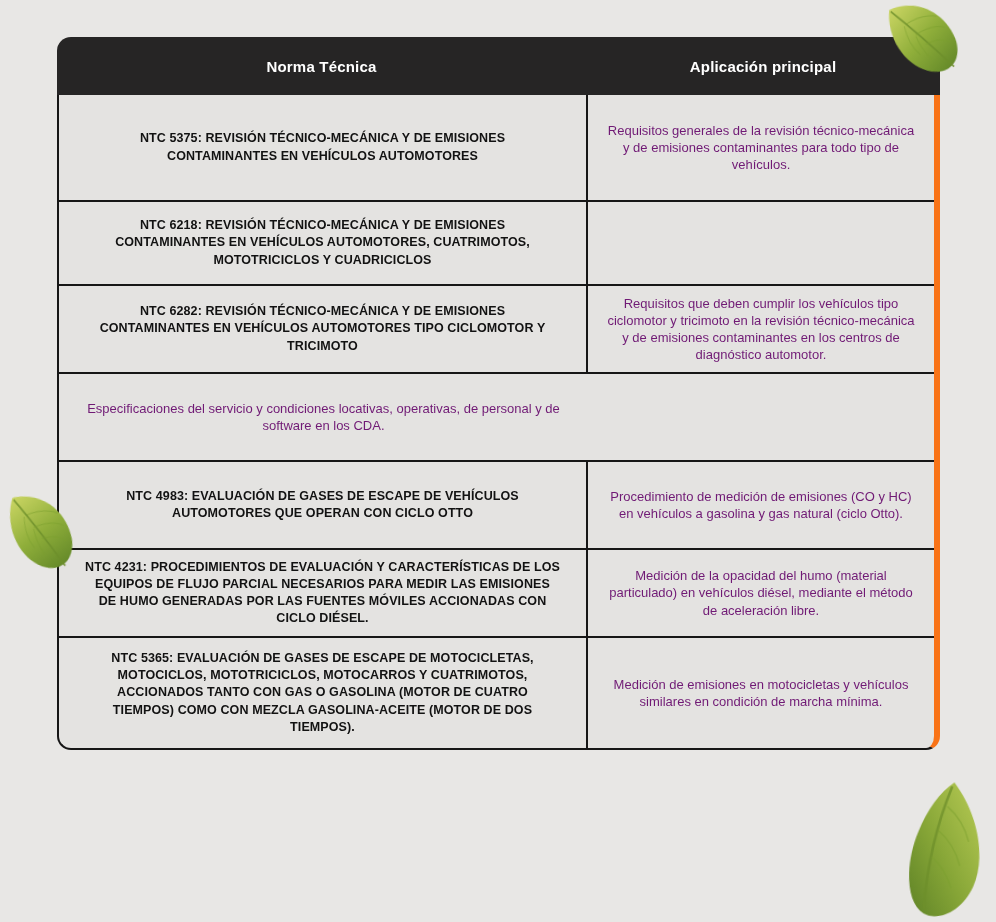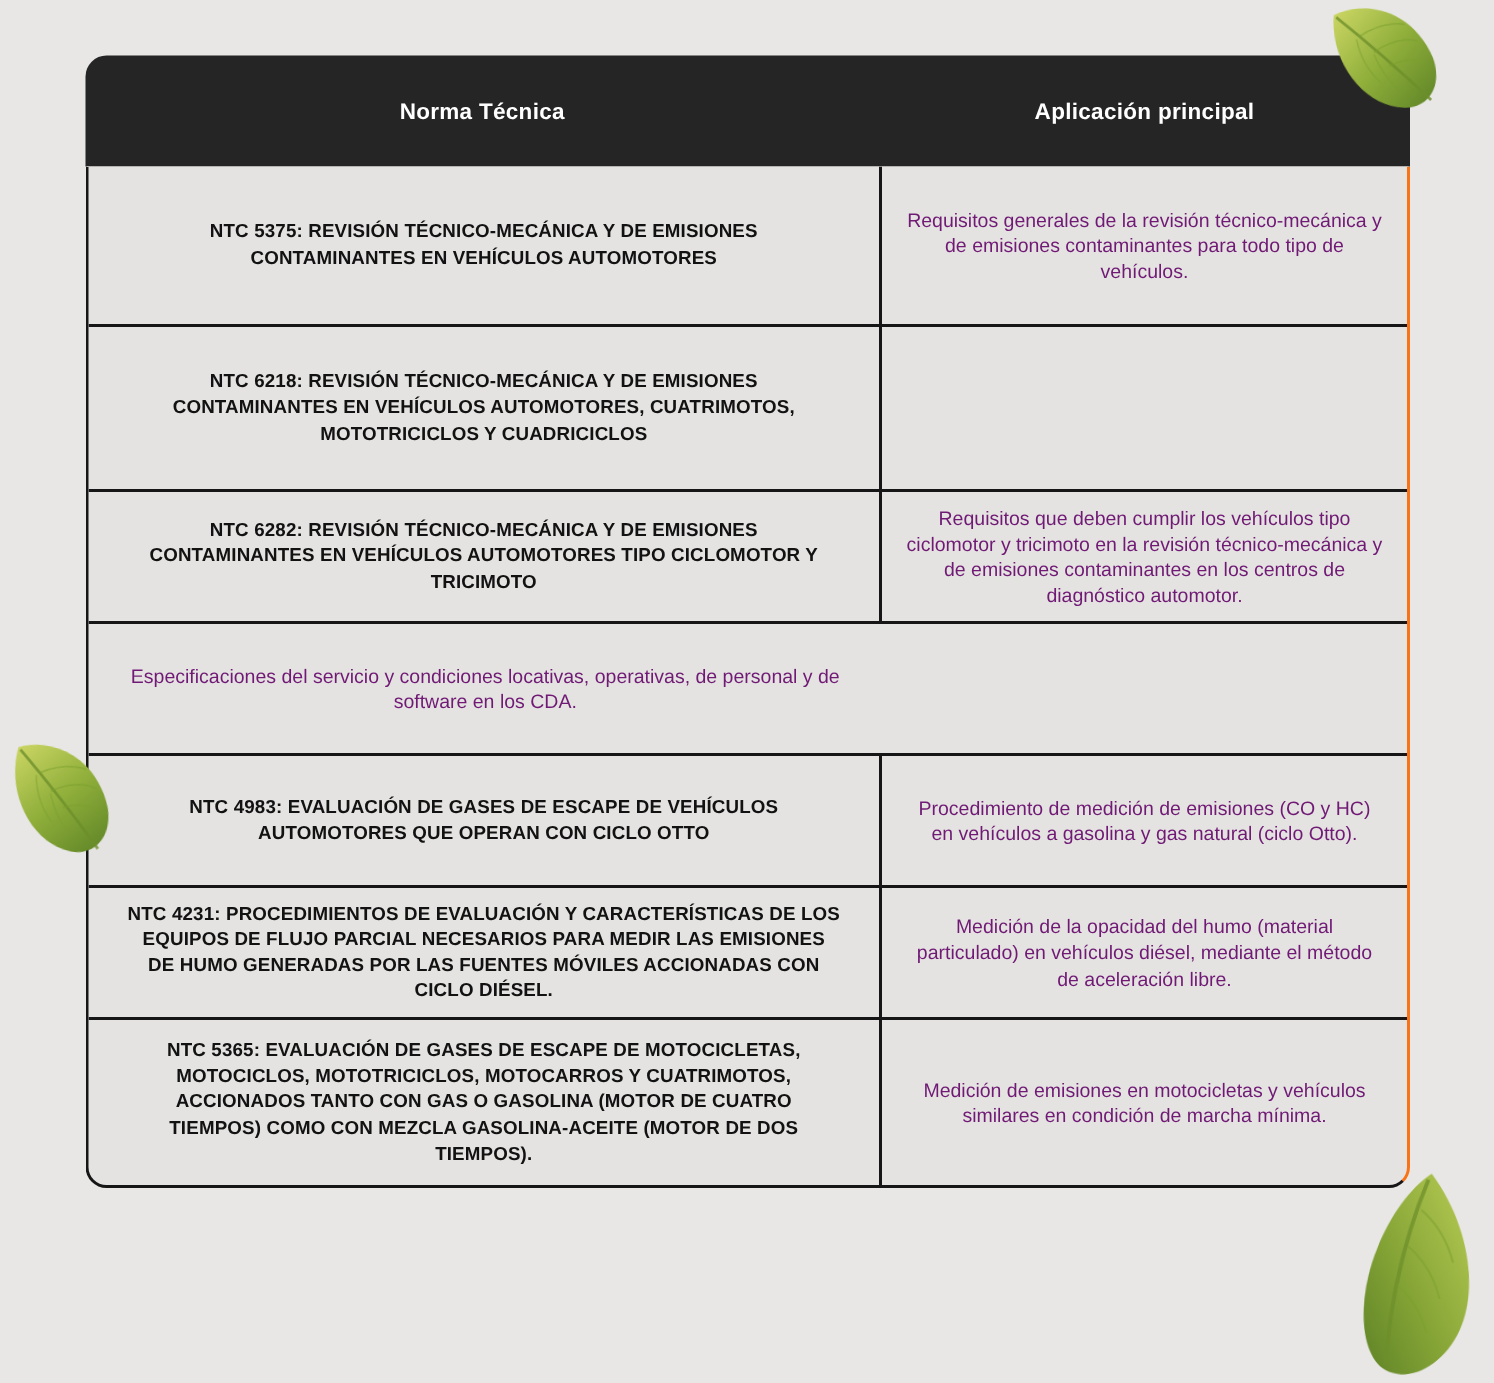--- a/index.html
+++ b/index.html
@@ -23,49 +23,49 @@
   
   .table {
     position: absolute;
     left: 57px;
     top: 37px;
     width: 883px;
   }
   .thead {
     display: grid;
     grid-template-columns: 529px 1fr;
-    height: 74px;
+    height: 58px;
     background: #262525;
     border-radius: 14px 14px 0 0;
     align-items: center;
   }
   .th {
     color: #ffffff;
     font-weight: bold;
     font-size: 15px;
     text-align: center;
     letter-spacing: 0.2px;
   }
   .tbody {
     border-left: 2px solid #161616;
-    border-right: 2px solid #f97316;
+    border-right: 6px solid #f97316;
     border-bottom: 2px solid #161616;
     border-radius: 0 0 14px 14px;
     background: #e4e3e1;
     overflow: hidden;
   }
   .tr {
     display: grid;
     grid-template-columns: 529px 1fr;
     border-bottom: 2px solid #161616;
     box-sizing: border-box;
     height: 88px;
   }
   .tr:nth-child(1) { height: 107px; }
-  .tr:nth-child(2) { height: 110px; }
+  .tr:nth-child(2) { height: 84px; }
   .tr:nth-child(7) { height: 110px; border-bottom: none; }
   .td {
     display: flex;
     align-items: center;
     justify-content: center;
     text-align: center;
     box-sizing: border-box;
   }
   .td-norma {
     border-right: 2px solid #161616;

